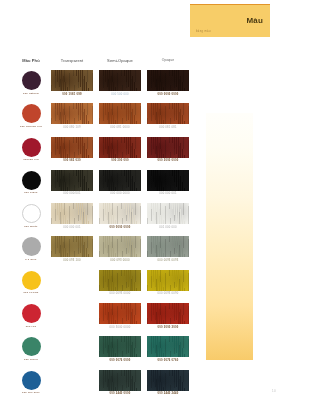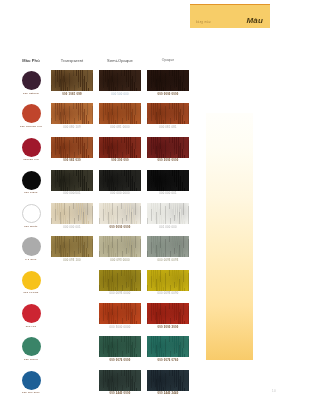--- a/index.html
+++ b/index.html
@@ -8,24 +8,23 @@
     background: #ffffff;
     font-family: "Liberation Sans", sans-serif;
     position: relative;
     overflow: hidden;
   }
 
   
   #header-card {
     position: absolute;
     left: 190px; top: 4px;
-    width: 80px; height: 24px;
+    width: 80px; height: 33px;
     background: #f7cd68;
     border-top: 1.5px solid #e2952a;
-    font-style: italic;
   }
   #header-title {
     position: absolute;
     right: 7px; top: 11px;
     font-size: 8px;
     font-weight: bold;
     color: #4b3a12;
     letter-spacing: .2px;
   }
   #header-caption {

